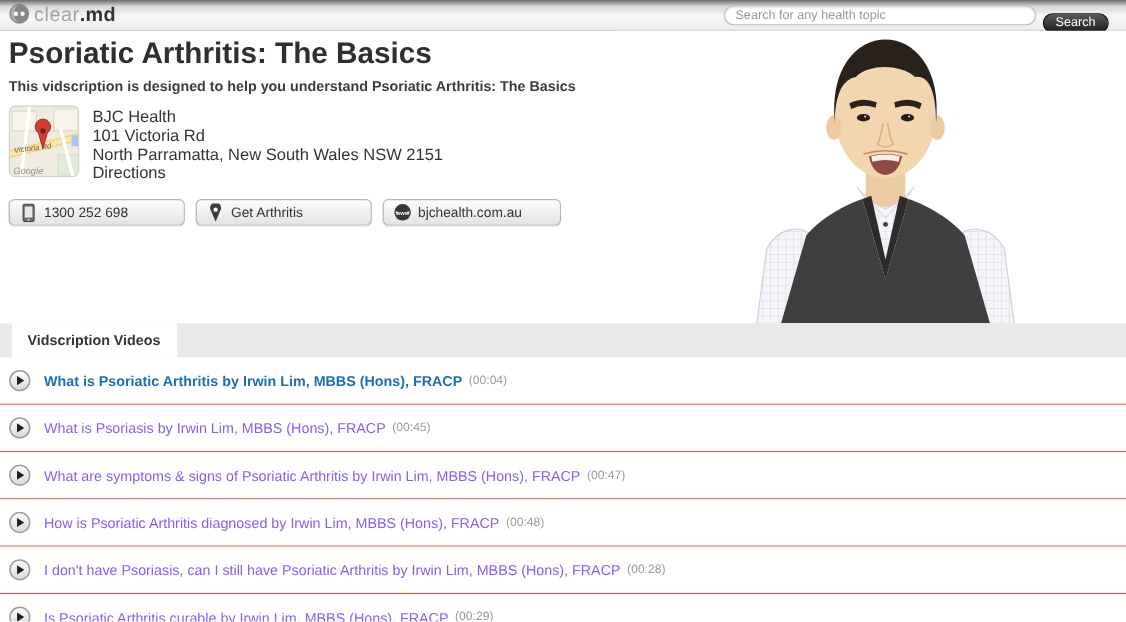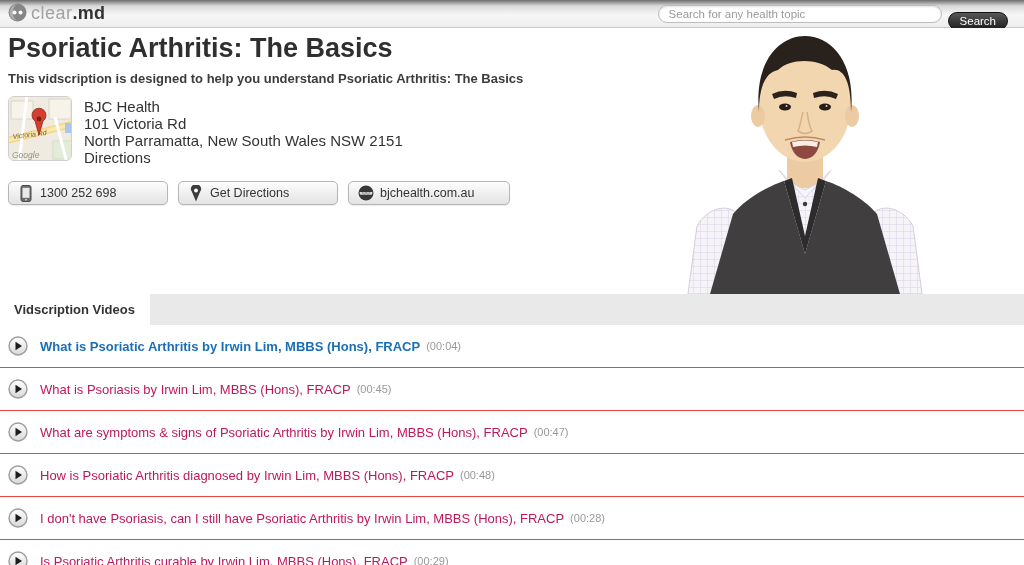--- a/index.html
+++ b/index.html
@@ -51,32 +51,32 @@
   }
   .pill-btn .ico { width:16px; margin:0 6px 0 9px; display:flex; justify-content:center; }
   .pill-btn:last-child { width:162px; }
 
   
   .video-area { position:absolute; left:560px; top:28px; width:464px; height:266px; background:#fff; overflow:hidden; }
 
   
   .tabbar { position:absolute; left:0; top:294px; width:1024px; height:31px; background:#e9e9e9; }
   .tab-active {
-    position:absolute; left:0; top:0; width:150px; height:31px; background:#fff;
+    position:absolute; left:11px; top:0; width:150px; height:31px; background:#fff;
     display:flex; align-items:center; padding-left:14px;
     font-size:13px; font-weight:bold; color:#333; cursor:pointer;
   }
 
   
   .video-list { position:absolute; left:0; top:325px; width:1024px; }
   .video-row {
     height:43px; display:flex; align-items:center; border-bottom:1px solid #ef4444; cursor:pointer; background:#fff;
   }
   .video-row .play { margin:0 12px 0 8px; display:flex; }
-  .video-title { font-size:13px; color:#be185d; }
+  .video-title { font-size:13px; color:#8b5cf6; }
   .video-row.bold .video-title { font-weight:bold; color:#1b6fb5; }
   .video-duration { font-size:11px; color:#999; margin-left:6px; }
 </style>
 </head>
 <body>
 
 <div class="header">
   <div class="logo">
     <svg width="19" height="19" viewBox="0 0 19 19">
       <circle cx="9.5" cy="9.5" r="9" fill="#868686"></circle>
@@ -130,21 +130,21 @@
     </span>
     <span>1300 252 698</span>
   </div>
   <div class="pill-btn">
     <span class="ico">
       <svg width="12" height="17" viewBox="0 0 12 17">
         <path d="M6 16.5 L2 7 A5 5 0 1 1 10 7 Z" fill="#3c3c3c"></path>
         <circle cx="6" cy="5.6" r="2" fill="#fff"></circle>
       </svg>
     </span>
-    <span>Get Directions</span>
+    <span>Get Arthritis</span>
   </div>
   <div class="pill-btn">
     <span class="ico">
       <svg width="16" height="16" viewBox="0 0 16 16">
         <circle cx="8" cy="8" r="7.5" fill="#383838"></circle>
         <text x="8" y="10.3" font-size="5.2" fill="#fff" text-anchor="middle" font-weight="bold" id="www-icon-text">www</text>
         <rect x="1.5" y="7.4" width="2.4" height="1.2" fill="#fff" opacity=".85"></rect>
         <rect x="12.1" y="7.4" width="2.4" height="1.2" fill="#fff" opacity=".85"></rect>
       </svg>
     </span>

